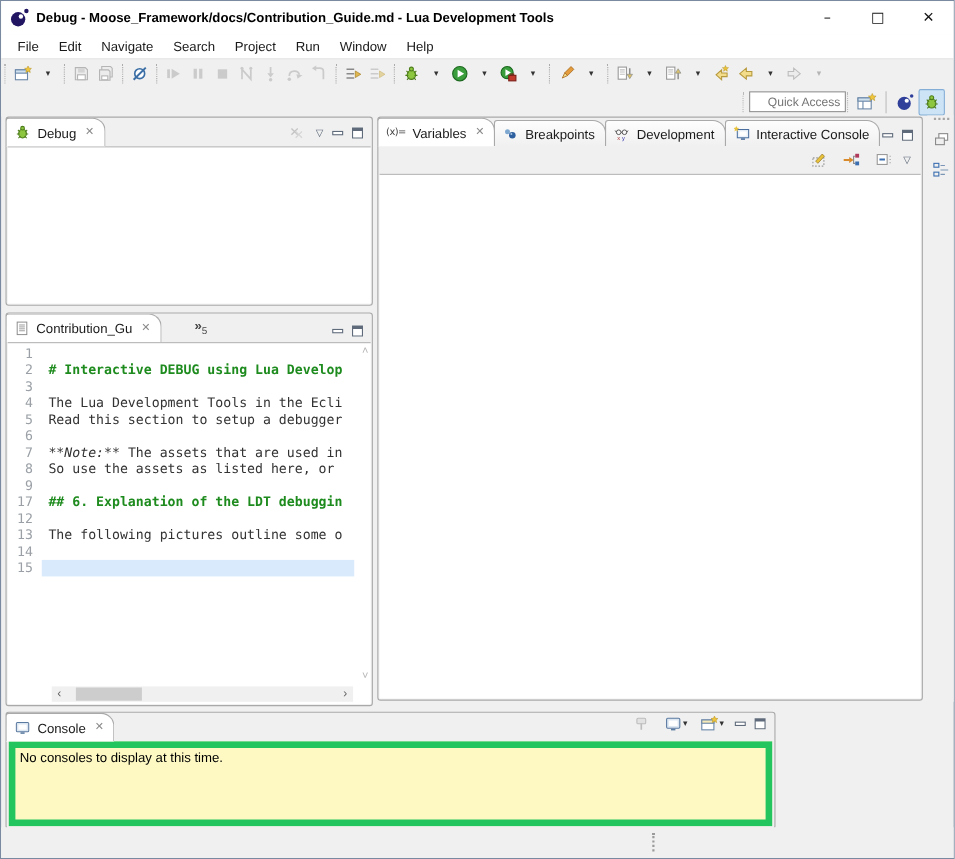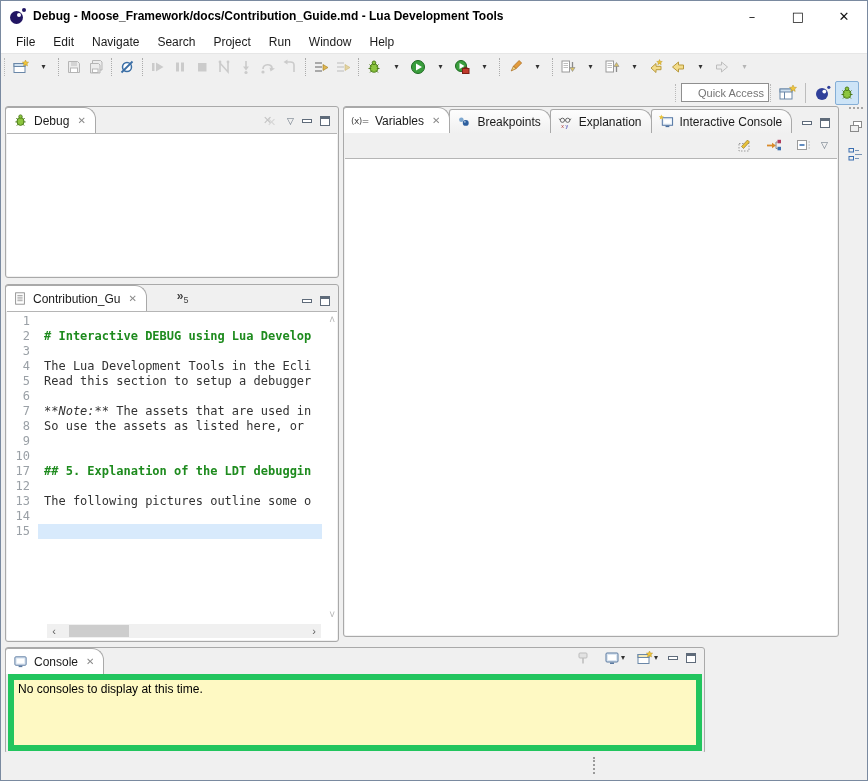--- a/index.html
+++ b/index.html
@@ -444,31 +444,25 @@
             </span>
           </div>
 
           <div class="cl">
             <span class="ln">9</span>
             <span class="ctw">
               <span class="ct"></span>
             </span>
           </div>
 
-          <div class="cl">
-            <span class="ln">10</span>
-            <span class="ctw">
-              <span class="ct"></span>
-            </span>
-          </div>
 
           <div class="cl s-h">
             <span class="ln">17</span>
             <span class="ctw">
-              <span class="ct">## 5. Explanation of the LDT debuggin</span>
+              <span class="ct">## 6. Explanation of the LDT debuggin</span>
             </span>
           </div>
 
           <div class="cl">
             <span class="ln">12</span>
             <span class="ctw">
               <span class="ct"></span>
             </span>
           </div>
 
@@ -521,21 +515,21 @@
         <span class="tab-label">Breakpoints</span>
       </div>
       <div class="tab inactive">
         <svg width="15" height="14" viewBox="0 0 16 16">
             <circle cx="4.5" cy="6" r="2.4" fill="none" stroke="#555"></circle>
             <circle cx="10.5" cy="6" r="2.4" fill="none" stroke="#555"></circle>
             <path d="M6.9 6h1.2M2.1 6L0.8 4.2M12.9 6l1.3-1.8" stroke="#555" fill="none"></path>
             <text x="3" y="14.5" font-size="6" fill="#a33" font-family="sans-serif">x</text>
             <text x="8" y="14.5" font-size="6" fill="#33a" font-family="sans-serif">y</text>
           </svg>
-        <span class="tab-label">Explanation</span>
+        <span class="tab-label">Development</span>
       </div>
       <div class="tab inactive">
         <svg width="15" height="15" viewBox="0 0 16 16">
             <rect x="3.5" y="4" width="11" height="8" fill="#eaf1f8" stroke="#4a6e9e"></rect>
             <rect x="5.5" y="6" width="7" height="4" fill="#fff"></rect>
             <rect x="7" y="12.5" width="4" height="1.5" fill="#4a6e9e"></rect>
             <polygon points="2.5,0.5 3.3,2.3 5.3,2.5 3.8,3.8 4.2,5.8 2.5,4.7 0.8,5.8 1.2,3.8 -0.3,2.5 1.7,2.3" fill="#e8c23a"></polygon>
           </svg>
         <span class="tab-label">Interactive Console</span>
       </div>

